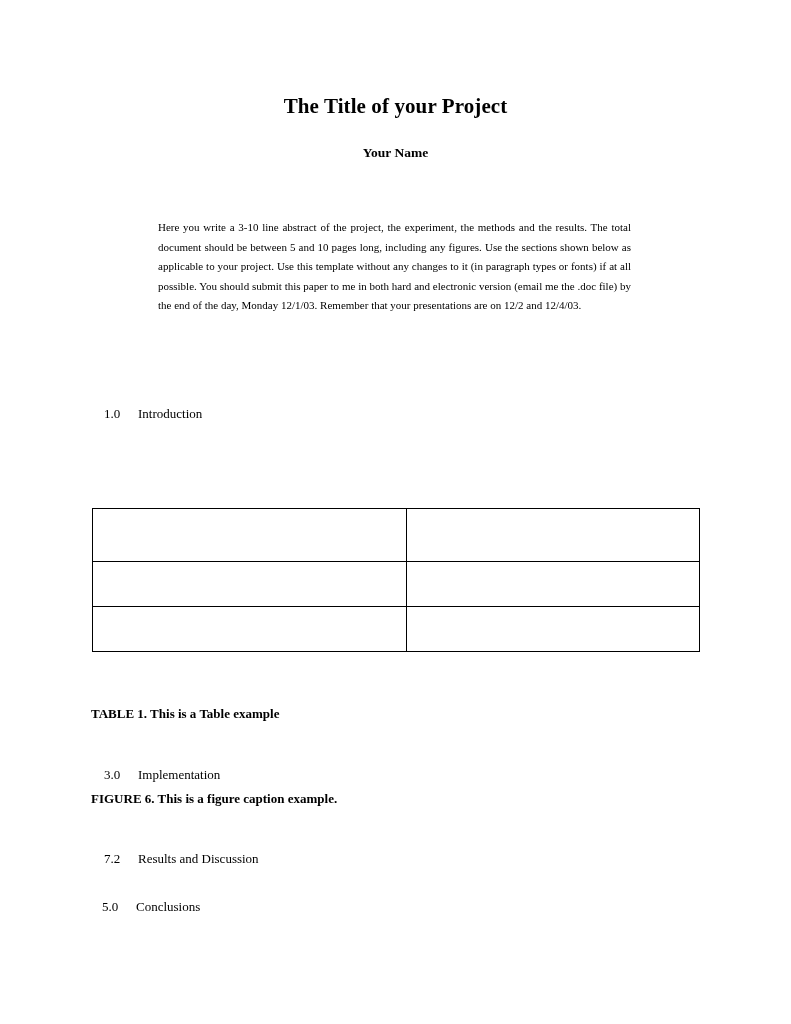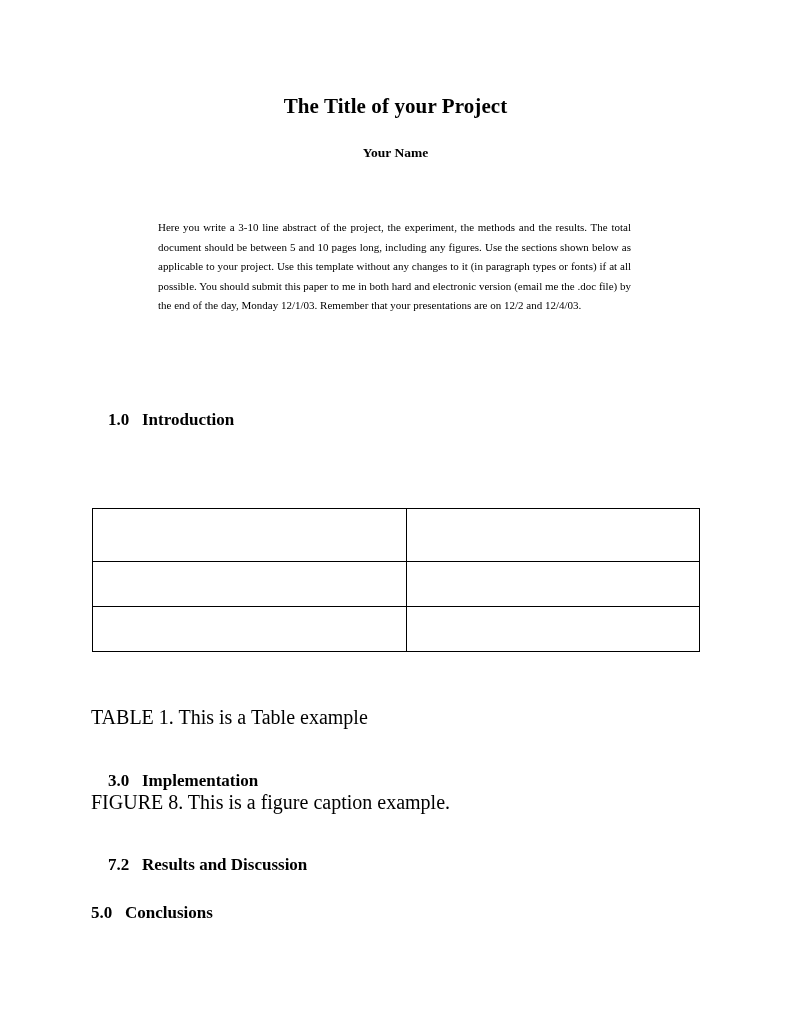--- a/index.html
+++ b/index.html
@@ -42,33 +42,33 @@
     left: 158px;
     top: 218px;
     width: 473px;
     font-size: 11px;
     line-height: 19.6px;
     text-align: justify;
     text-justify: inter-word;
   }
   .heading {
     position: absolute;
-    font-size: 17px;
-    font-weight: bold;
+    font-size: 13px;
+    font-weight: normal;
     white-space: pre;
   }
   .heading .num {
     display: inline-block;
     min-width: 34px;
   }
   .h-intro   { left: 91px; top: 390px; }
   .h-method  { left: 91px; top: 438px; }
   .h-impl    { left: 91px; top: 751px; }
   .h-results { left: 91px; top: 835px; }
-  .h-concl   { left: 74px; top: 883px; }
+  .h-concl   { left: 89px; top: 883px; }
 
   .data-table {
     position: absolute;
     left: 92px;
     top: 508px;
     width: 605px;
     border-collapse: collapse;
     table-layout: fixed;
   }
   .data-table td {
@@ -78,22 +78,22 @@
     vertical-align: top;
   }
   .data-table .col-a { width: 313px; }
   .data-table .col-b { width: 292px; }
   .data-table tr.r1 td { height: 52px; }
   .data-table tr.r2 td { height: 44px; }
   .data-table tr.r3 td { height: 44px; }
 
   .caption {
     position: absolute;
-    font-size: 20px;
-    font-weight: normal;
+    font-size: 13px;
+    font-weight: bold;
     white-space: pre;
   }
   .cap-table  { left: 91px; top: 706px; }
   .cap-figure { left: 91px; top: 791px; }
 </style>
 </head>
 <body>
 
 <div class="page">
 
@@ -124,21 +124,21 @@
       </tr>
     </tbody>
   </table>
 
   <div class="caption cap-table">TABLE 1. This is a Table example</div>
 
   <div class="heading h-impl">
     <span class="num">3.0</span><span>Implementation</span>
   </div>
 
-  <div class="caption cap-figure">FIGURE 8. This is a figure caption example.</div>
+  <div class="caption cap-figure">FIGURE 6. This is a figure caption example.</div>
 
   <div class="heading h-results">
     <span class="num">7.2</span><span>Results and Discussion</span>
   </div>
 
   <div class="heading h-concl">
     <span class="num">5.0</span><span>Conclusions</span>
   </div>
 
 </div>

